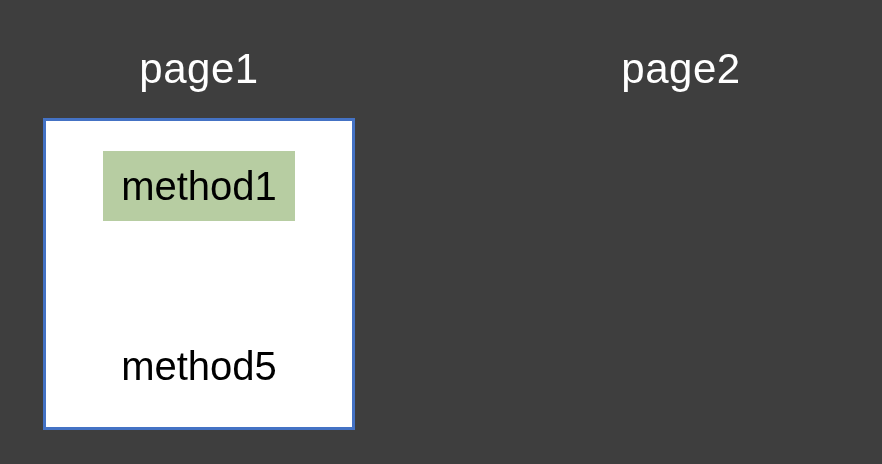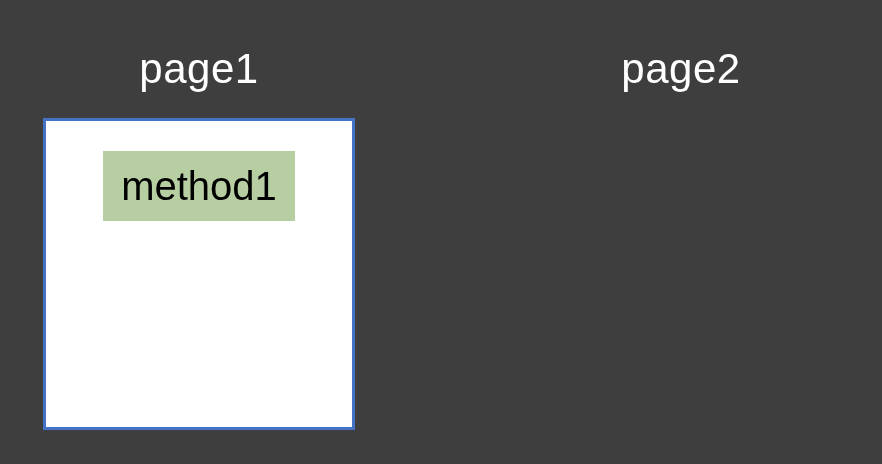--- a/index.html
+++ b/index.html
@@ -63,20 +63,21 @@
 </style>
 </head>
 <body>
 
 <div class="canvas">
 
   <section class="page-group left">
     <div class="page-title">page1</div>
     <div class="page-box">
       <div class="method-row highlighted">method1</div>
+      <div class="method-row">method5</div>
     </div>
   </section>
 
   <section class="page-group right">
     <div class="page-title">page2</div>
   </section>
 
 </div>
 
 </body></html>

